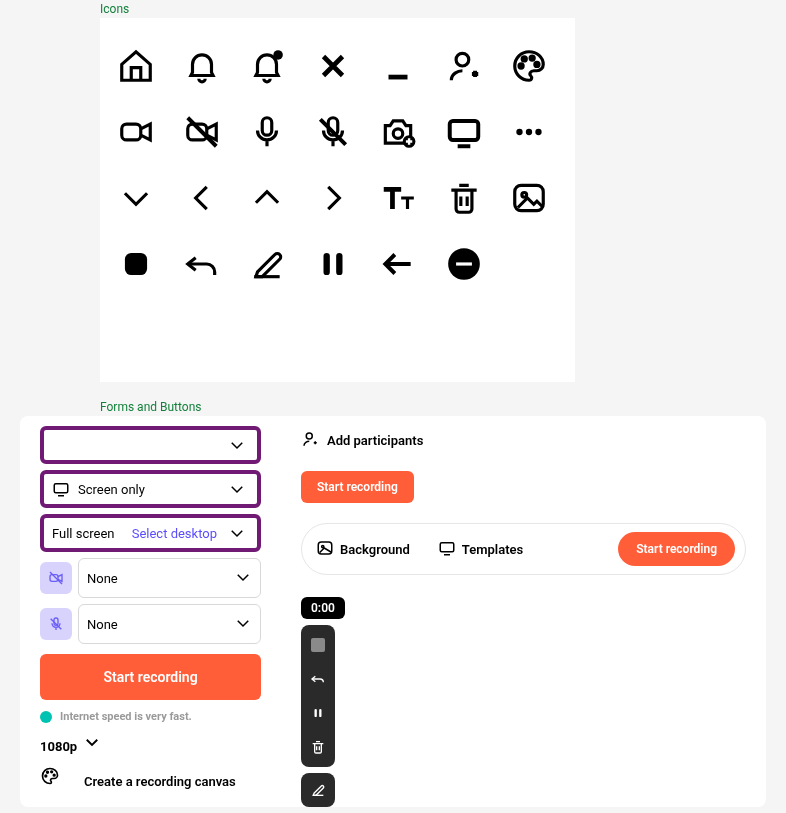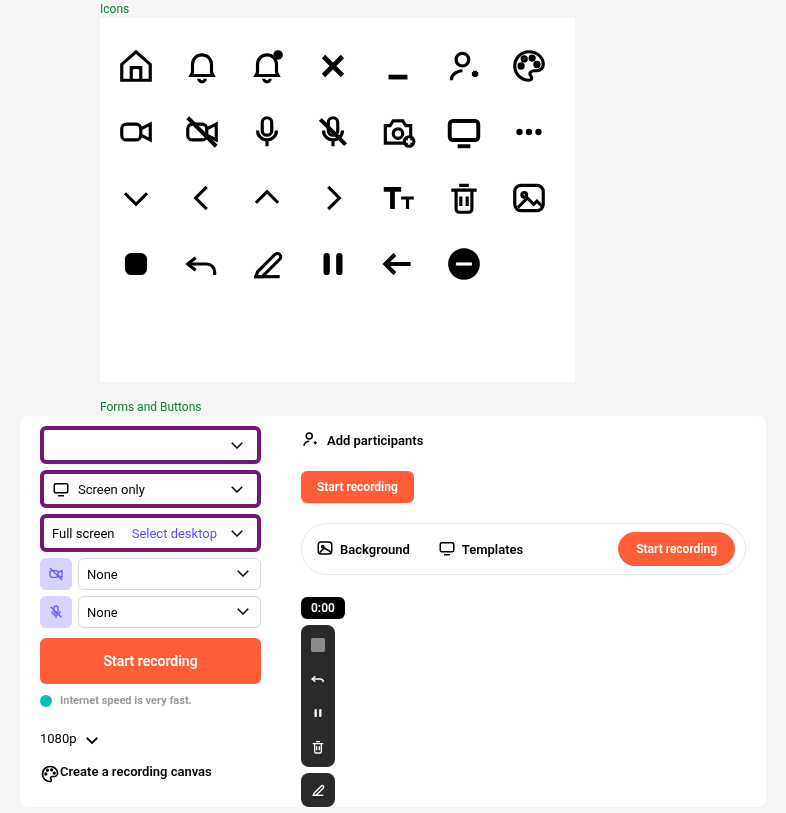--- a/index.html
+++ b/index.html
@@ -11,27 +11,27 @@
 .icon-cell svg { width: 38px; height: 38px; }
 .forms-area { display: flex; padding: 10px 20px 0 20px; gap: 40px; background: #fff; margin: 0 20px; border-radius: 8px; }
 .forms-left { width: 225px; }
 .sel { width: 100%; height: 38px; border: 4px solid #701a75; border-radius: 6px; background: #fff; display: flex; align-items: center; padding: 0 8px; margin-bottom: 6px; position: relative; font-size: 13px; }
 .sel .sel-icon { margin-right: 8px; display:flex; align-items:center; }
 .sel .sel-label { flex: 1; }
 .sel .sel-right { color: #5b4efc; font-size: 13px; margin-right: 8px; }
 .sel .chev { width: 24px; display:flex; align-items:center; justify-content:center; }
 .media-row { display:flex; align-items:center; gap:6px; margin-bottom:6px; }
 .media-btn { width:32px; height:32px; border-radius:6px; background:#d7d3fd; display:flex; align-items:center; justify-content:center; color:#6a5ef7; }
-.media-sel { flex:1; height:32px; border:1px solid #d8d8d8; border-radius:6px; display:flex; align-items:center; padding:0 8px; font-size:13px; }
+.media-sel { flex:1; height:40px; border:1px solid #d8d8d8; border-radius:6px; display:flex; align-items:center; padding:0 8px; font-size:13px; }
 .media-sel .ms-label { flex:1; }
 .big-btn { width:100%; height:46px; border-radius:6px; background:#ff5e39; color:#fff; font-weight:600; font-size:14px; display:flex; align-items:center; justify-content:center; margin-top:10px; }
 .status-row { display:flex; align-items:center; gap:8px; margin-top:10px; color:#9a9a9a; font-size:11px;font-weight:bold; }
 .status-dot { width:12px; height:12px; border-radius:50%; background:#00c2b3; }
-.quality-row { display:flex; align-items:flex-start; gap:6px; margin-top:24px; font-weight:400; font-size:13px; }
-.create-row { display:flex; align-items:flex-start; gap:0; margin-top:12px; font-weight:600; font-size:13px; }
+.quality-row { display:flex; align-items:flex-end; gap:6px; margin-top:10px; font-weight:700; font-size:13px; }
+.create-row { display:flex; align-items:flex-end; gap:24px; margin-top:12px; font-weight:600; font-size:13px; }
 .forms-right { flex:1; padding-top:4px; }
 .add-part { display:flex; align-items:center; gap:8px; font-weight:600; font-size:13px; margin-bottom:20px; }
 .small-btn { background:#ff5e39; color:#fff; border-radius:6px; padding:9px 16px; font-weight:600; font-size:12px; display:inline-flex; align-items:center; margin-bottom:20px; }
 .seg-bar { display:flex; gap:20px; align-items:center; border:1px solid #e6e6e6; border-radius:999px; padding:8px 10px; width:445px; }
 .seg-item { display:flex; align-items:center; gap:6px; font-weight:600; font-size:13px; padding:6px 4px; }
 .seg-rec { background:#ff5e39; color:#fff; border-radius:999px; padding:10px 18px; font-weight:600; font-size:12px; }
 .timer { background:#000; color:#fff; border-radius:6px; padding:4px 10px; font-size:12px; font-weight:600; display:inline-block; margin-top:22px; }
 .tool-col { display:flex; flex-direction:column; gap:0; margin-top:6px; }
 .tool-group { background:#2a2a2a; border-radius:8px; padding:6px 0; display:flex; flex-direction:column; align-items:center; gap:6px; width:34px; }
 .tool-btn { width:28px; height:28px; display:flex; align-items:center; justify-content:center; color:#fff; }

